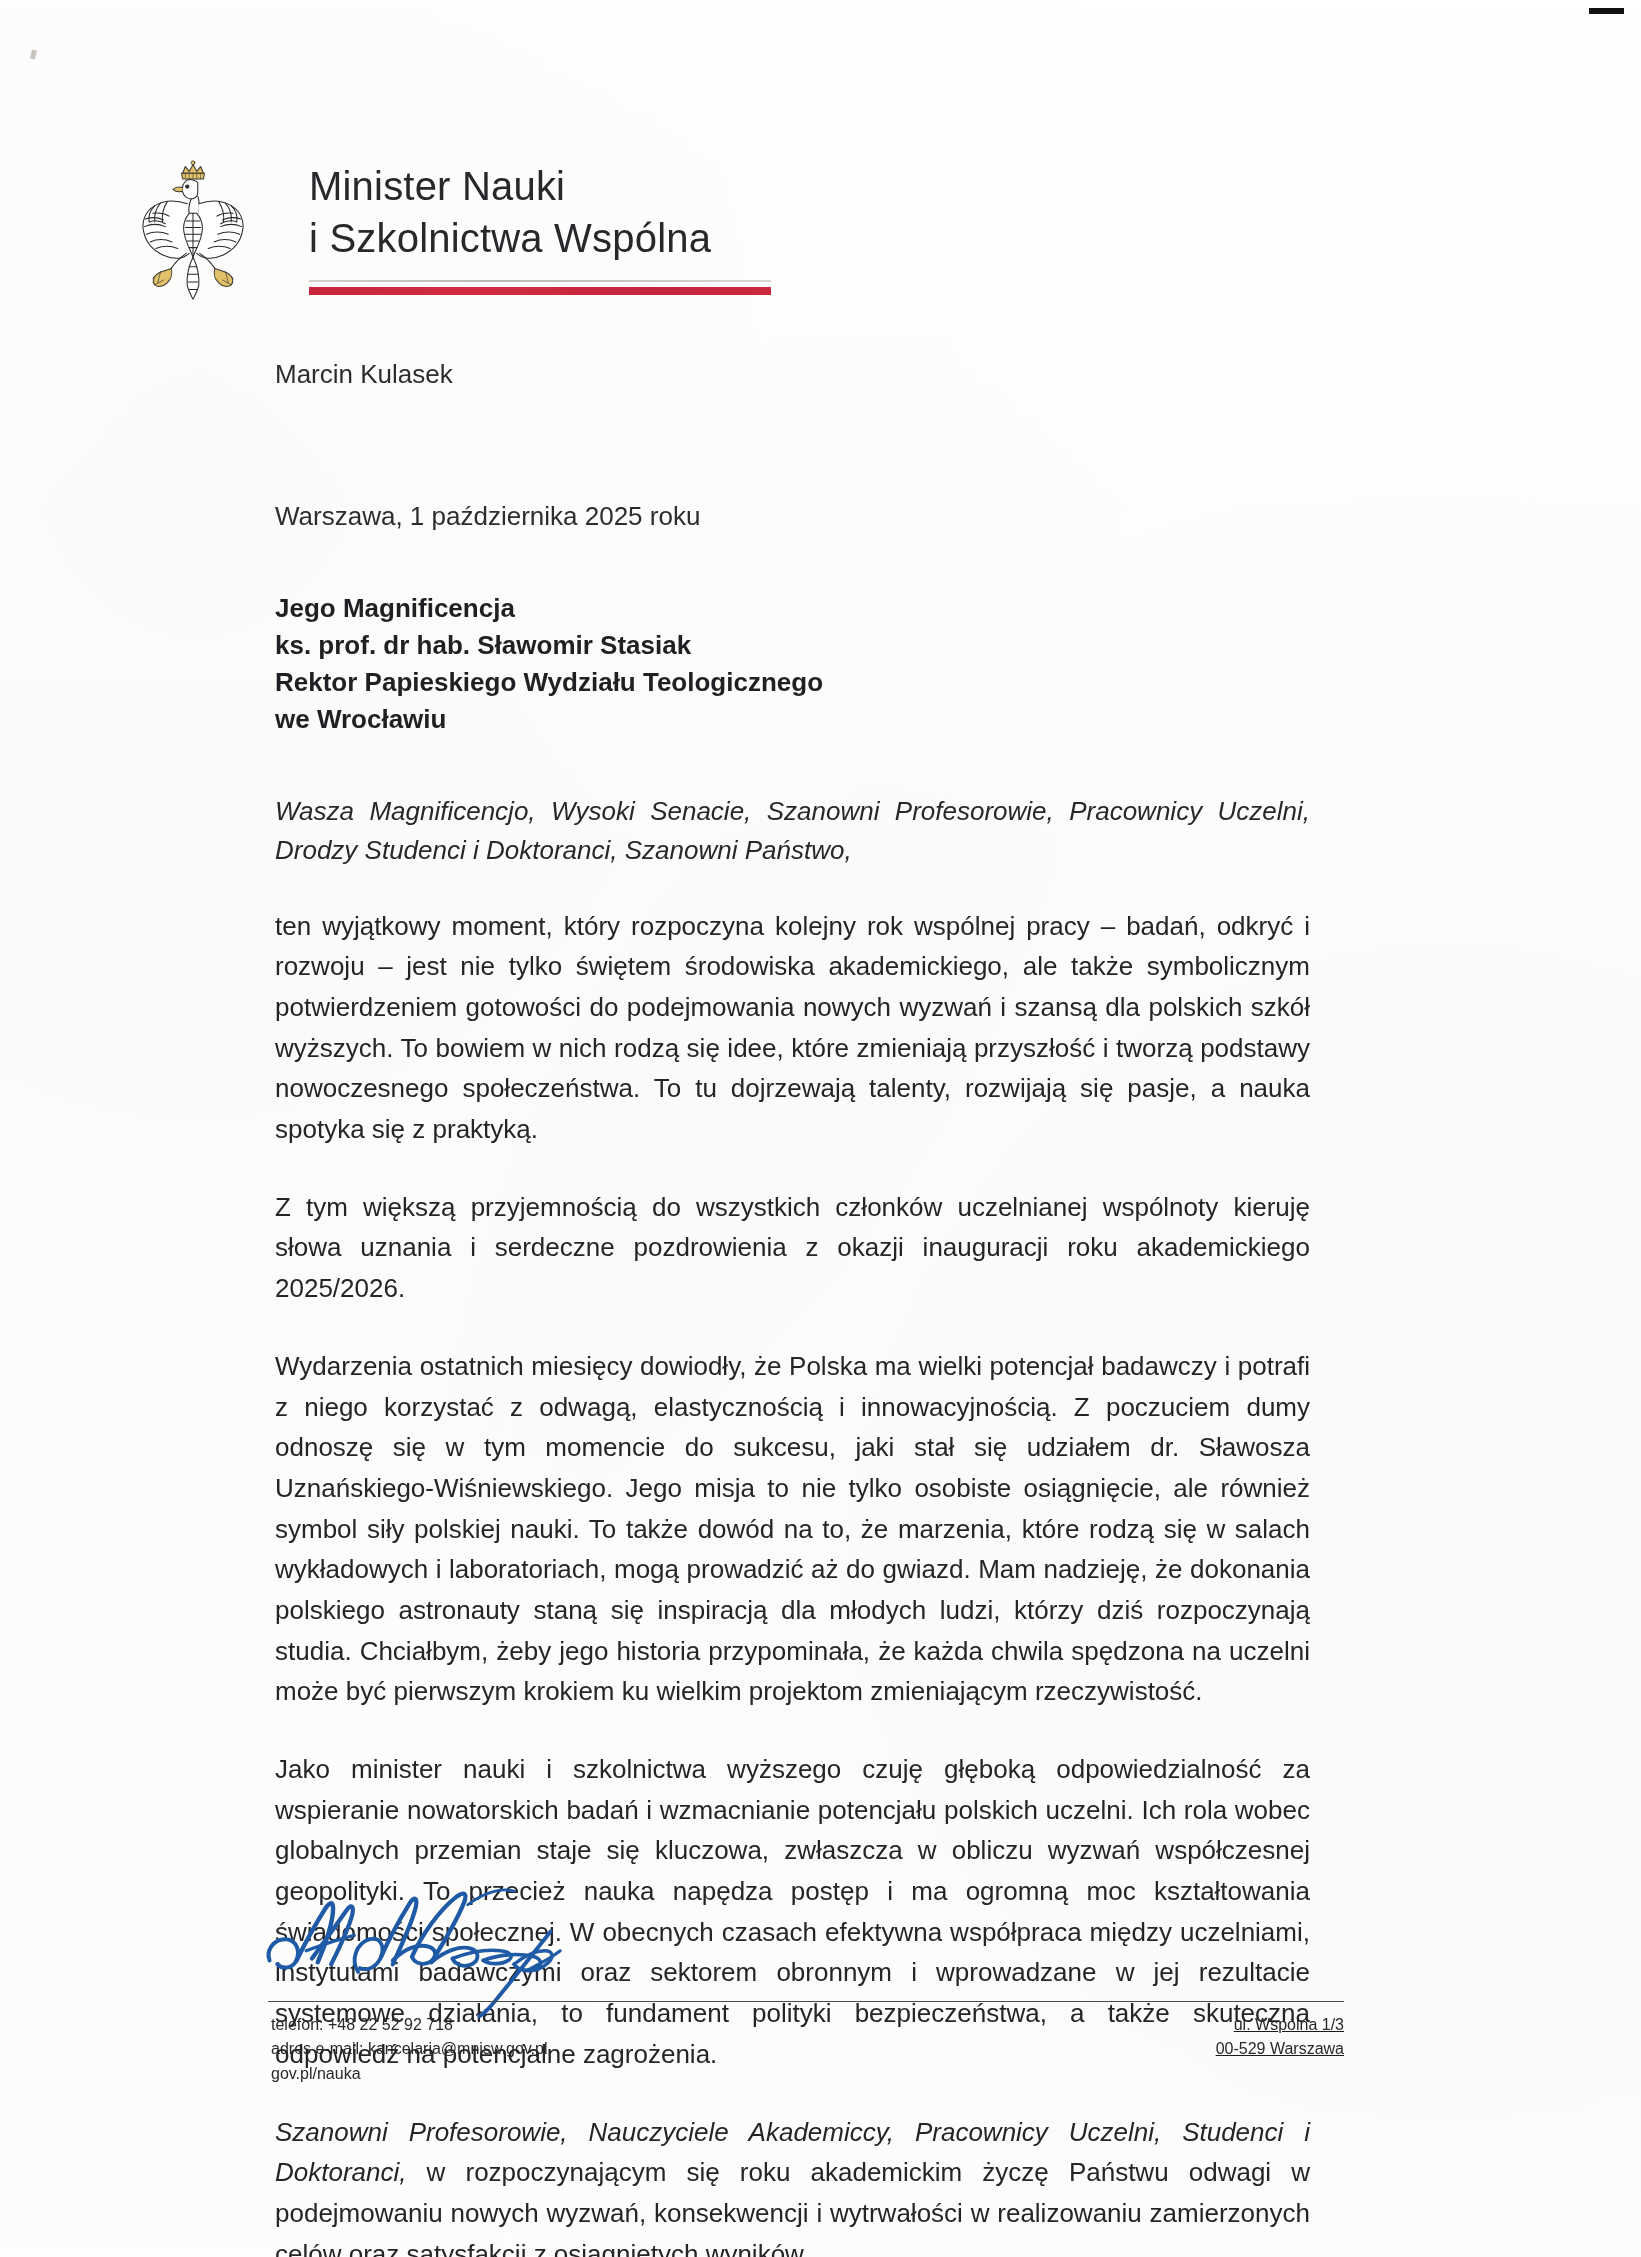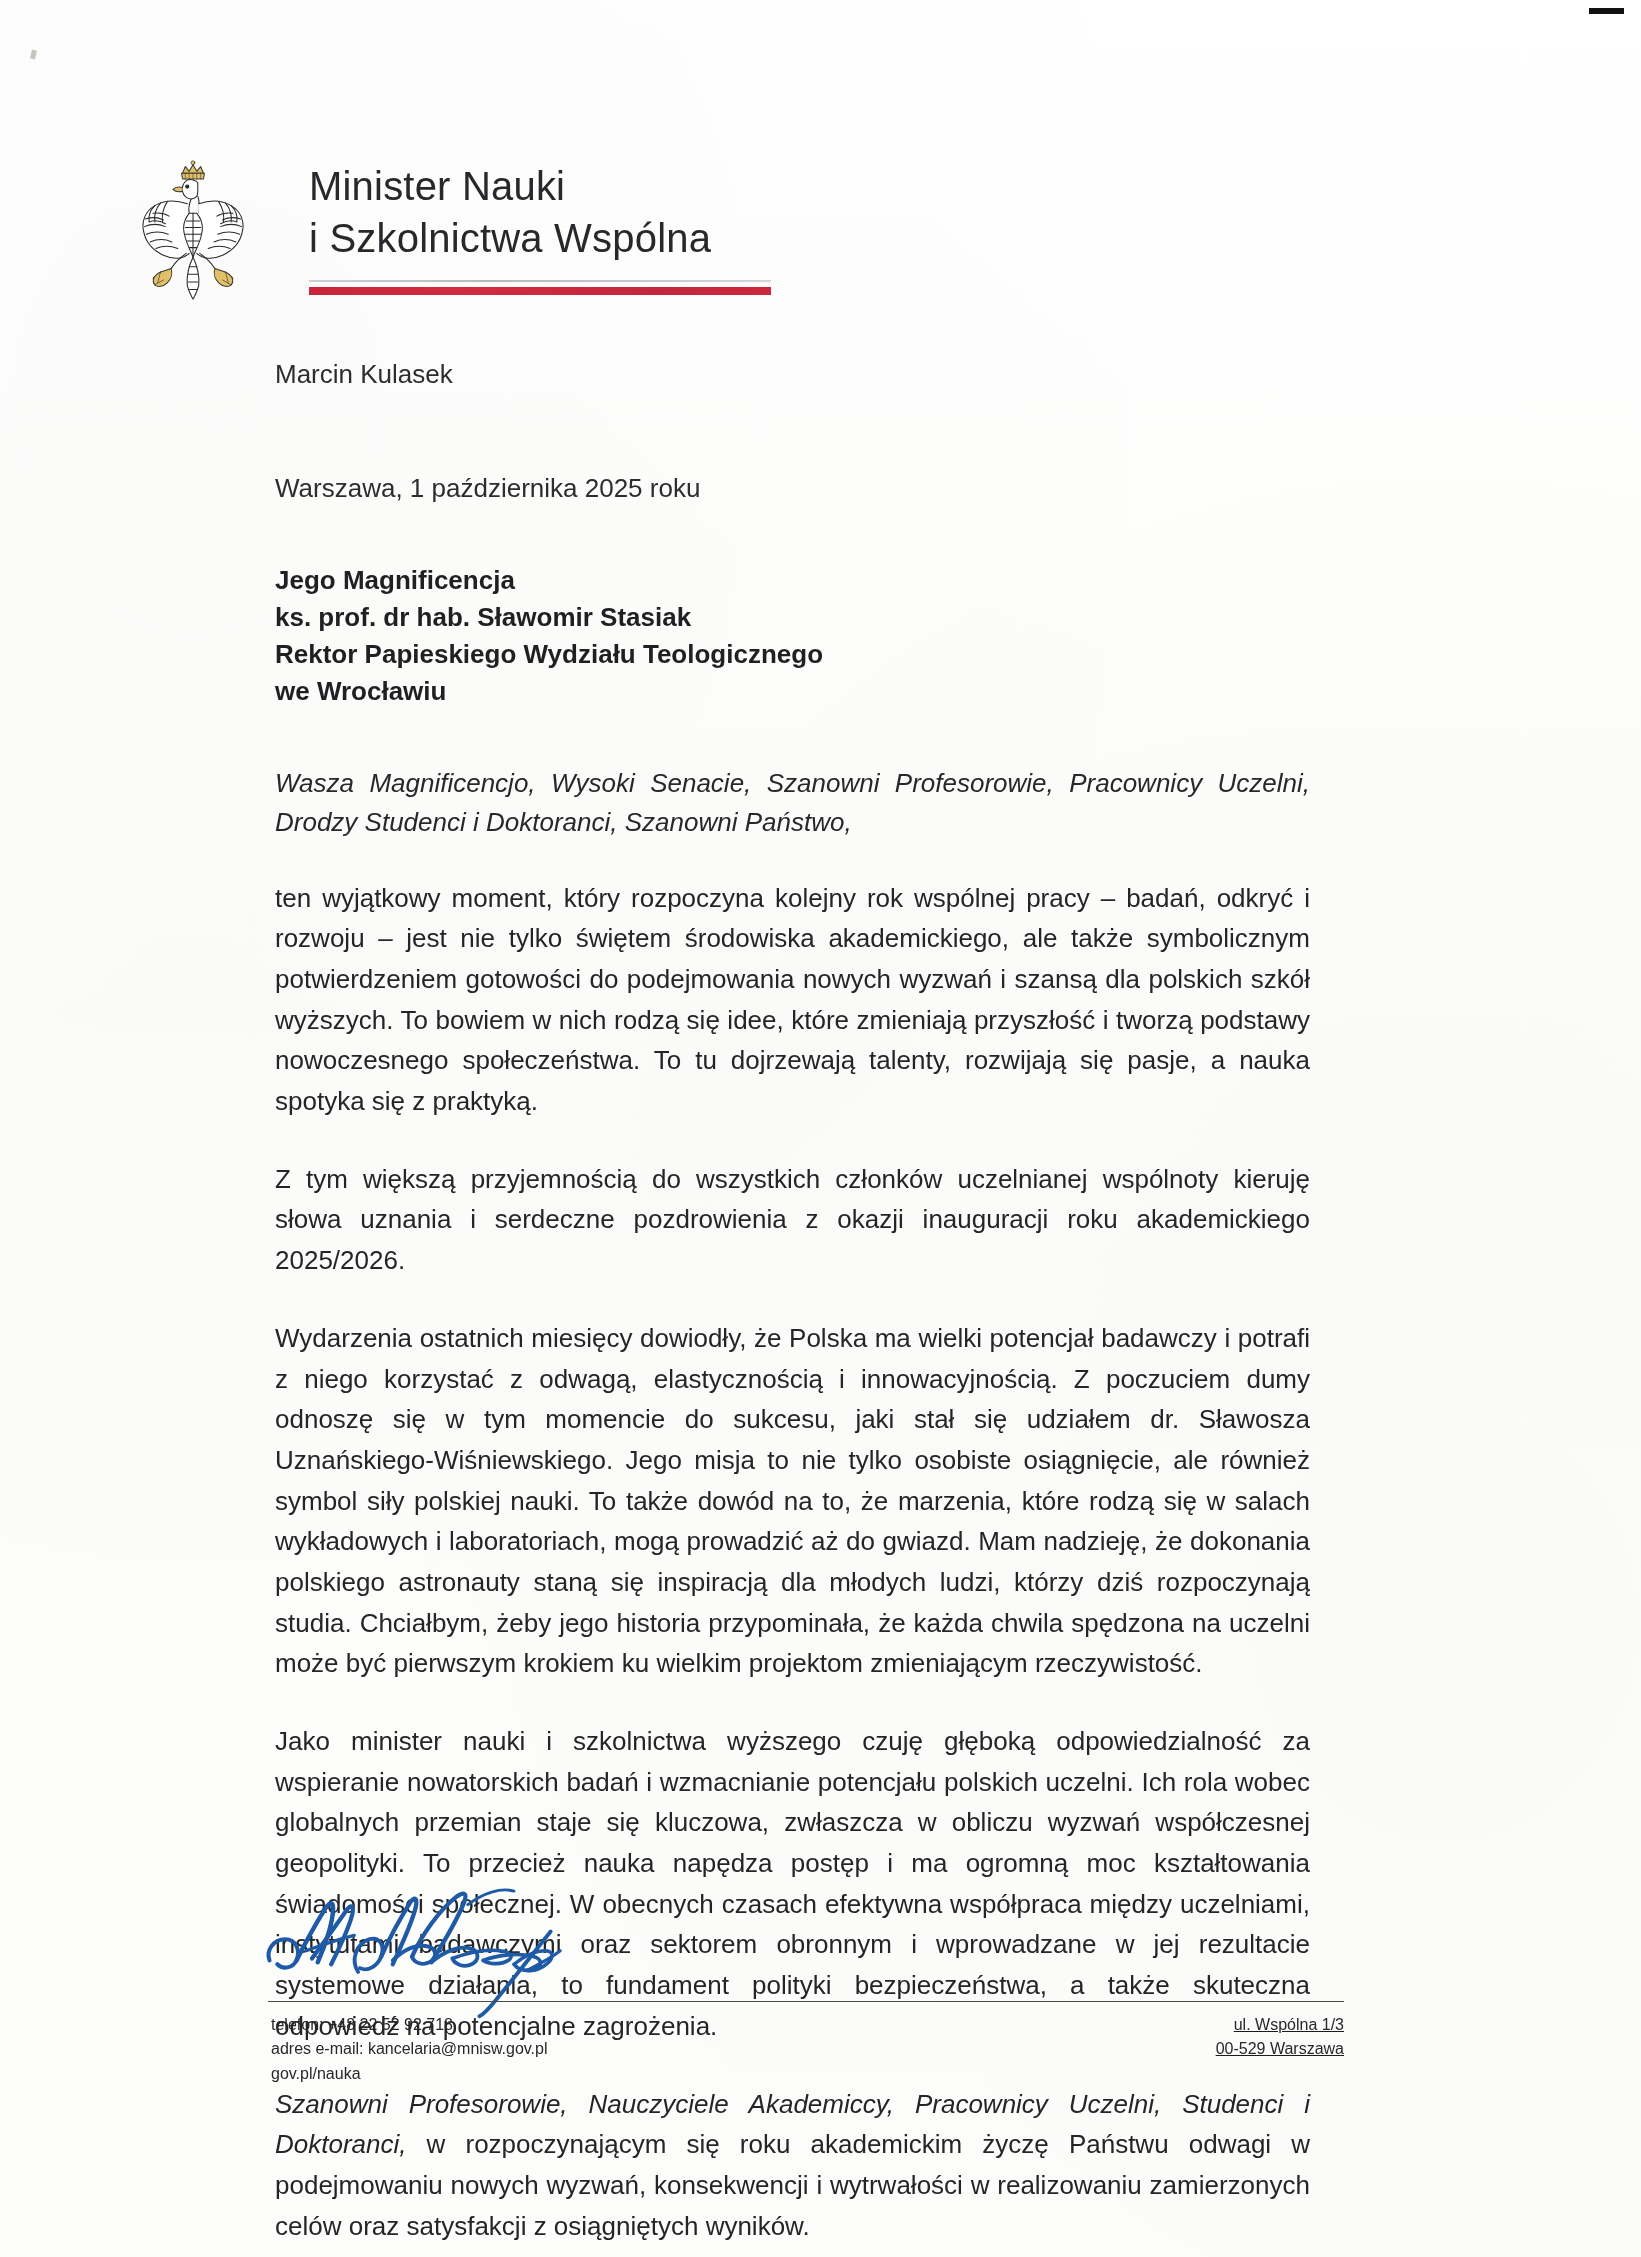--- a/index.html
+++ b/index.html
@@ -90,21 +90,21 @@
   
   #content {
     position: absolute;
     left: 275px;
     top: 359px;
     width: 1035px;
   }
   .sender-name {
     font-size: 26px;
     color: #2b2d30;
-    margin: 0 0 83px 0;
+    margin: 0 0 111px 0;
   }
   .date-line {
     font-size: 26px;
     color: #2b2d30;
     margin: 0 0 58px 0;
   }
   .addressee {
     margin: 0 0 54px 0;
   }
   .addressee-line {

